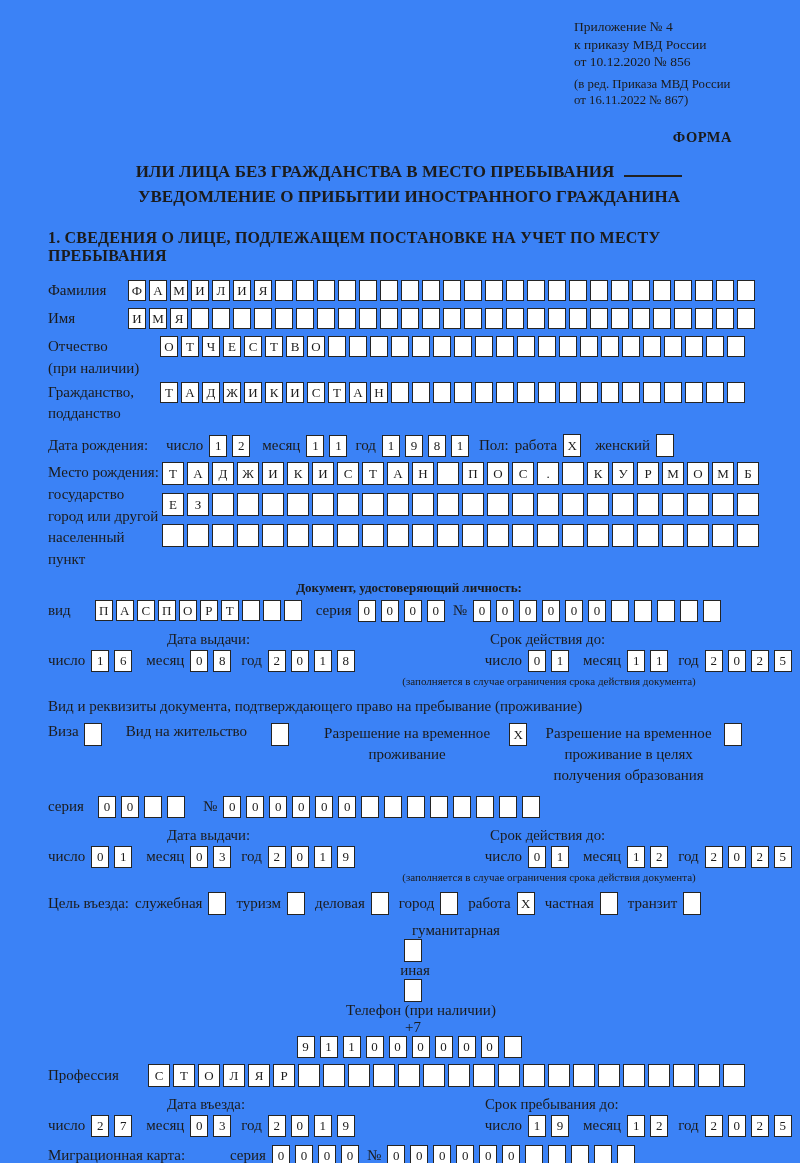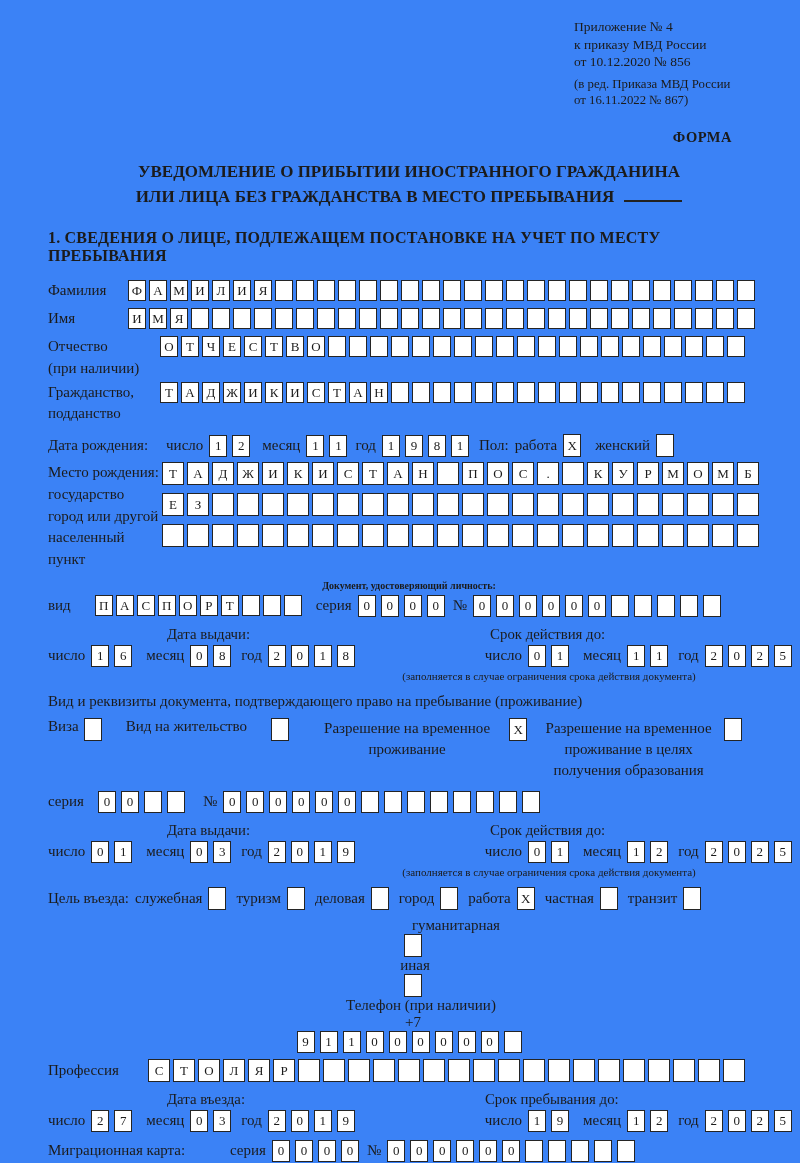--- a/index.html
+++ b/index.html
@@ -34,21 +34,21 @@
   .bg.cb .c { width:18px; height:23px; }
 
   .w80  { width:80px; }
   .w112 { width:112px; }
   .w100 { width:100px; }
   .w114 { width:114px; }
   .w150 { width:152px; }
   .g8 { margin-left:8px; } .g10 { margin-left:10px; } .g12 { margin-left:12px; }
   .g14 { margin-left:14px; } .g18 { margin-left:18px; } .g24 { margin-left:24px; } .g30 { margin-left:30px; }
 
-  .center-bold { text-align:center; font-weight:bold; font-size:10px; margin-top:9px; }
+  .center-bold { text-align:center; font-weight:bold; font-size:13px; margin-top:9px; }
   .hdr-dates { margin-top:9px; }
   .hd1 { margin-left:119px; font-size:14.8px; }
   .hd2 { margin-left:240px; font-size:14.8px; }
   .ind2 { margin-left:130px; }
   .note-right { margin-left:295px; width:412px; text-align:center; font-size:11px; margin-top:3px; }
   .para { margin-top:11px; }
   .cb-label { text-align:center; line-height:1.4; white-space:pre-line; flex-shrink:0; }
   .stack { display:flex; flex-direction:column; gap:8px; }
 </style>
 </head>
@@ -57,24 +57,24 @@
 <div class="page">
 
   <div class="annex">Приложение № 4
 к приказу МВД России
 от 10.12.2020 № 856</div>
   <div class="annex2">(в ред. Приказа МВД России
 от 16.11.2022 № 867)</div>
   <div class="form-label">ФОРМА</div>
 
   <div class="title">
-    <div>УВЕДОМЛЕНИЕ О ПРИБЫТИИ ИНОСТРАННОГО ГРАЖДАНИНА</div>
     <div>
       <span>ИЛИ ЛИЦА БЕЗ ГРАЖДАНСТВА В МЕСТО ПРЕБЫВАНИЯ</span><span class="blank-line"></span>
     </div>
+    <div>УВЕДОМЛЕНИЕ О ПРИБЫТИИ ИНОСТРАННОГО ГРАЖДАНИНА</div>
   </div>
 
   <div class="sec1">1. СВЕДЕНИЯ О ЛИЦЕ, ПОДЛЕЖАЩЕМ ПОСТАНОВКЕ НА УЧЕТ ПО МЕСТУ ПРЕБЫВАНИЯ</div>
 
   <div class="row" style="margin-top:15px;">
     <span class="lbl w80">Фамилия</span>
     <span class="bg">
         <span class="c">Ф</span>
         <span class="c">А</span>
         <span class="c">М</span>

